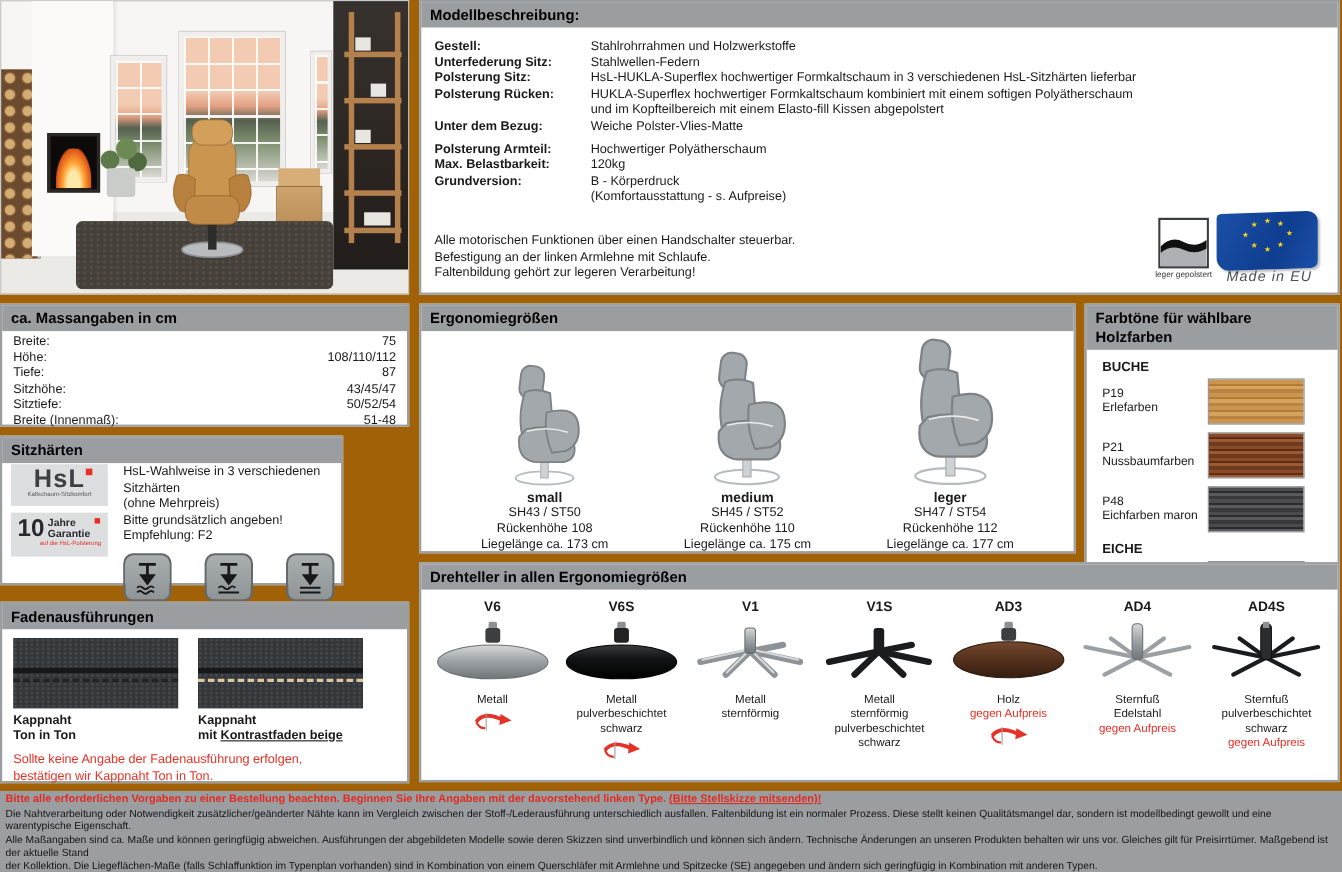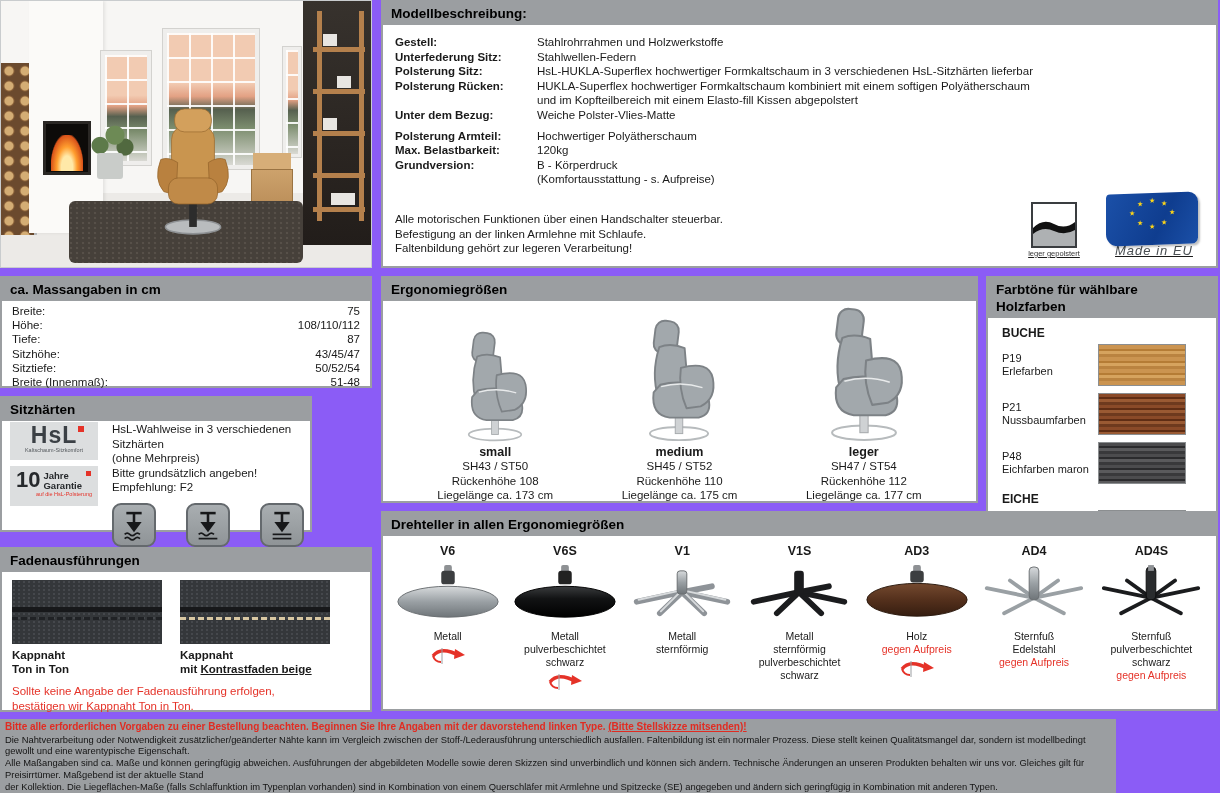--- a/index.html
+++ b/index.html
@@ -1,18 +1,18 @@
 <!DOCTYPE html>
 <html><head>
 <meta charset="utf-8">
 <style>
   * { margin:0; padding:0; box-sizing:border-box; }
   html,body { background:#fff; }
   body { font-family:"Liberation Sans", sans-serif; color:#1a1a1a; }
-  .page { position:relative; width:1220px; height:793px; background:#8b5cf6; overflow:hidden; }
+  .page { position:relative; width:1220px; height:793px; background:#a16207; overflow:hidden; }
 
   .panel { position:absolute; background:#fff; border:2px solid #9b9ea1; }
   .panel-header { background:#9b9ea1; color:#000; font-weight:bold; font-size:13.5px; padding:3px 8px; line-height:17px; }
   .pre { white-space:pre-line; }
 
   
   .photo { left:0; top:0; width:372px; height:268px; border:1px solid #c9ccce; background:linear-gradient(#f7f6f4 0 72%, #eceae7 72% 100%); overflow:hidden; position:absolute; }
   .firewood { position:absolute; left:0; top:62px; width:36px; height:172px; background-color:#6b4a2e;
     background-image:radial-gradient(circle at 8px 8px, #d4ad74 4px, #8a6038 5px, rgba(0,0,0,0) 6px);
     background-size:16px 15px; border-right:3px solid #b9bcbe; }
@@ -42,21 +42,21 @@
   .photo-chair { position:absolute; left:146px; top:100px; }
 
   
   .model { left:381px; top:0; width:837px; height:268px; }
   .model-body { padding:10px 10px 0 12px; font-size:11.5px; line-height:14.6px; }
   .spec-row { display:flex; }
   .spec-row.gap { margin-top:6px; }
   .spec-label { width:142px; font-weight:bold; flex:0 0 auto; }
   .spec-value { flex:1; }
   .model-notes { position:absolute; left:12px; bottom:10px; font-size:11.5px; line-height:14.6px; }
-  .eu-area { position:absolute; right:14px; bottom:8px; display:flex; align-items:flex-end; gap:24px;text-decoration:underline; }
+  .eu-area { position:absolute; right:14px; bottom:8px; display:flex; align-items:center; gap:2px; }
   .leger { width:56px; text-align:center; }
   .leger-box { width:46px; height:46px; border:2px solid #3a3d40; margin:0 auto; background:#fff; }
   .leger-label { font-size:7.5px; color:#333; margin-top:1px; }
   .euflag { width:96px; text-align:center; }
   .eu-rect { position:relative; width:92px; height:52px; background:linear-gradient(115deg,#1b50a8,#0f3d8f 60%,#1b50a8); border-radius:4px 10px 6px 12px; transform:skewY(-2deg); box-shadow:2px 2px 2px rgba(0,0,0,.25); }
   .eu-stars { position:absolute; inset:0; color:#ffd617; font-size:7px; }
   .eu-star { position:absolute; }
   .made-in-eu { font-size:13px; color:#4a4f53; font-style:italic; letter-spacing:1px; margin-top:-2px; }
 
   
@@ -124,21 +124,21 @@
   .dreh { left:381px; top:511px; width:837px; height:200px; }
   .dreh-body { display:flex; padding:6px 6px 0 6px; }
   .dreh-col { flex:1; text-align:center; }
   .dreh-code { font-weight:bold; font-size:12.5px; margin-top:2px; }
   .dreh-img { height:72px; display:flex; align-items:center; justify-content:center; }
   .dreh-desc { font-size:10.5px; line-height:13px; }
   .surcharge { color:#e53228; font-size:10.5px; line-height:13px; }
   .turnmove { margin-top:3px; height:22px; display:flex; justify-content:center; }
 
   
-  .footer { position:absolute; left:0; top:719px; width:1116px; height:74px; background:#9b9ea1; padding:2px 5px 0 5px; }
+  .footer { position:absolute; left:0; top:719px; width:1220px; height:74px; background:#9b9ea1; padding:2px 5px 0 5px; }
   .footer-red { color:#e02c22; font-weight:bold; font-size:10px; line-height:12.5px; }
   .footer-red .ul { text-decoration:underline; }
   .footer-line { color:#141414; font-size:9.4px; line-height:11.8px; }
 </style>
 </head>
 <body>
 
 <div class="page">
 
   <svg width="0" height="0" style="position:absolute">

